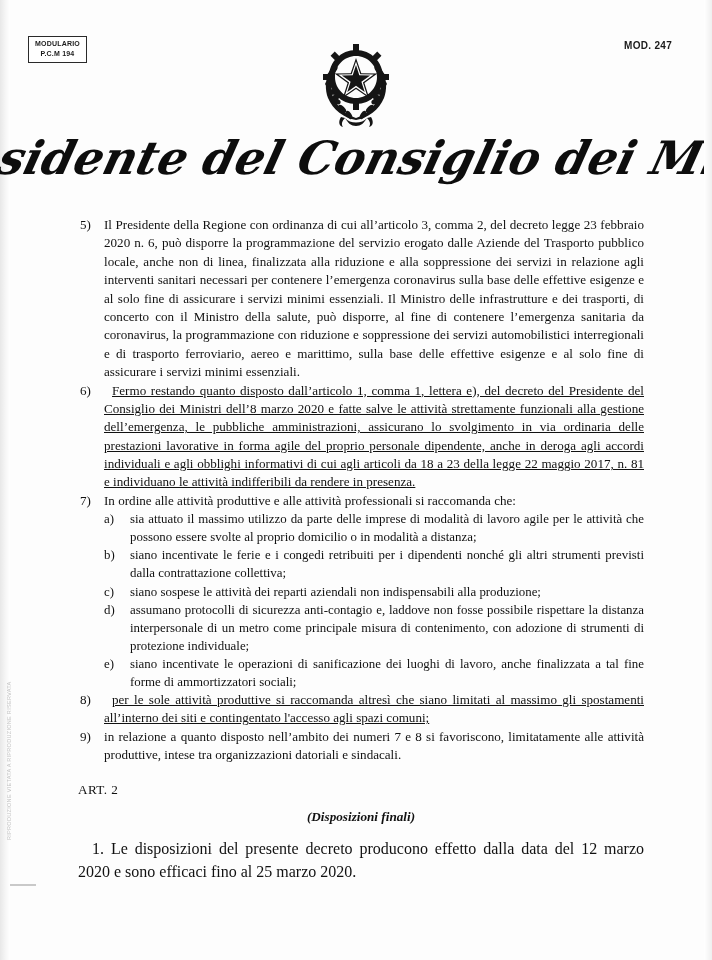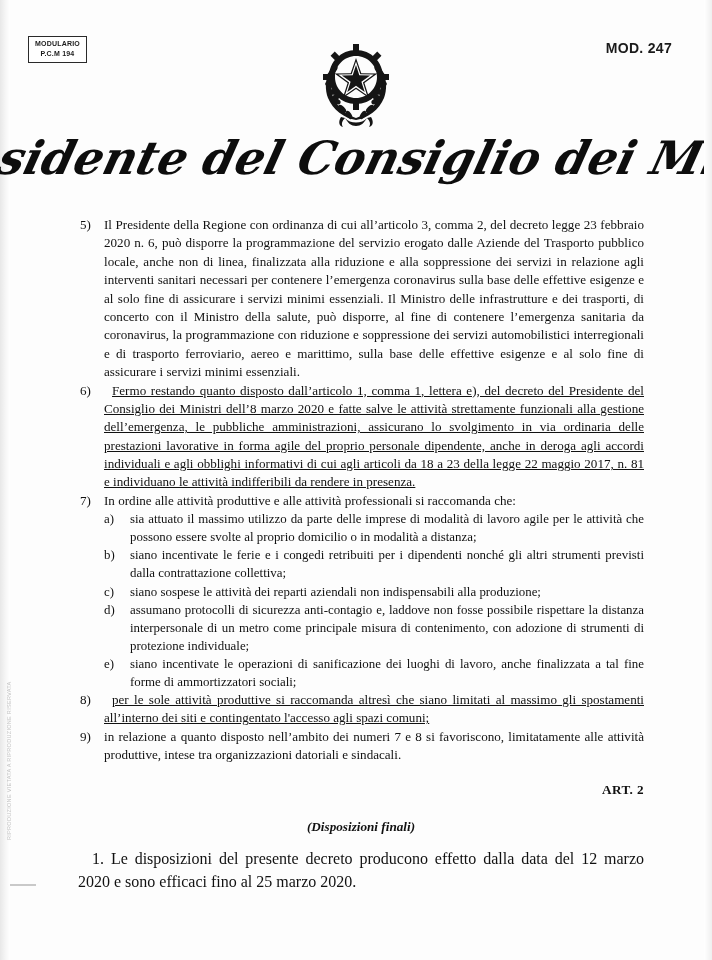--- a/index.html
+++ b/index.html
@@ -56,21 +56,21 @@
     color: #1b1b1b;
     background: #fff;
   }
   .modulario-box span { display: block; white-space: nowrap; }
 
   .mod-right {
     position: absolute;
     right: 40px;
     top: 40px;
     font-family: "Liberation Sans", "DejaVu Sans", sans-serif;
-    font-size: 14px;
+    font-size: 10px;
     font-weight: bold;
     letter-spacing: 0.3px;
     color: #1b1b1b;
   }
 
   .emblem {
     position: absolute;
     left: 50%;
     top: 38px;
     transform: translateX(-50%);
@@ -136,32 +136,32 @@
   }
   .subclause .smarker {
     flex: 0 0 auto;
     width: 26px;
     text-align: left;
   }
   .subclause .stext { flex: 1 1 auto; }
 
   
   .art-heading {
-    text-align: right;
+    text-align: left;
     font-size: 13.2px;
-    font-weight: bold;
+    font-weight: normal;
     letter-spacing: 0.4px;
     margin-top: 18px;
   }
   .art-subheading {
     text-align: center;
     font-size: 13.2px;
     font-weight: bold;
     font-style: italic;
-    margin-top: 21px;
+    margin-top: 11px;
   }
   .final-para {
     font-size: 16px;
     line-height: 1.405;
     text-align: justify;
     margin-top: 13px;
     text-indent: 14px;
   }
 
   

